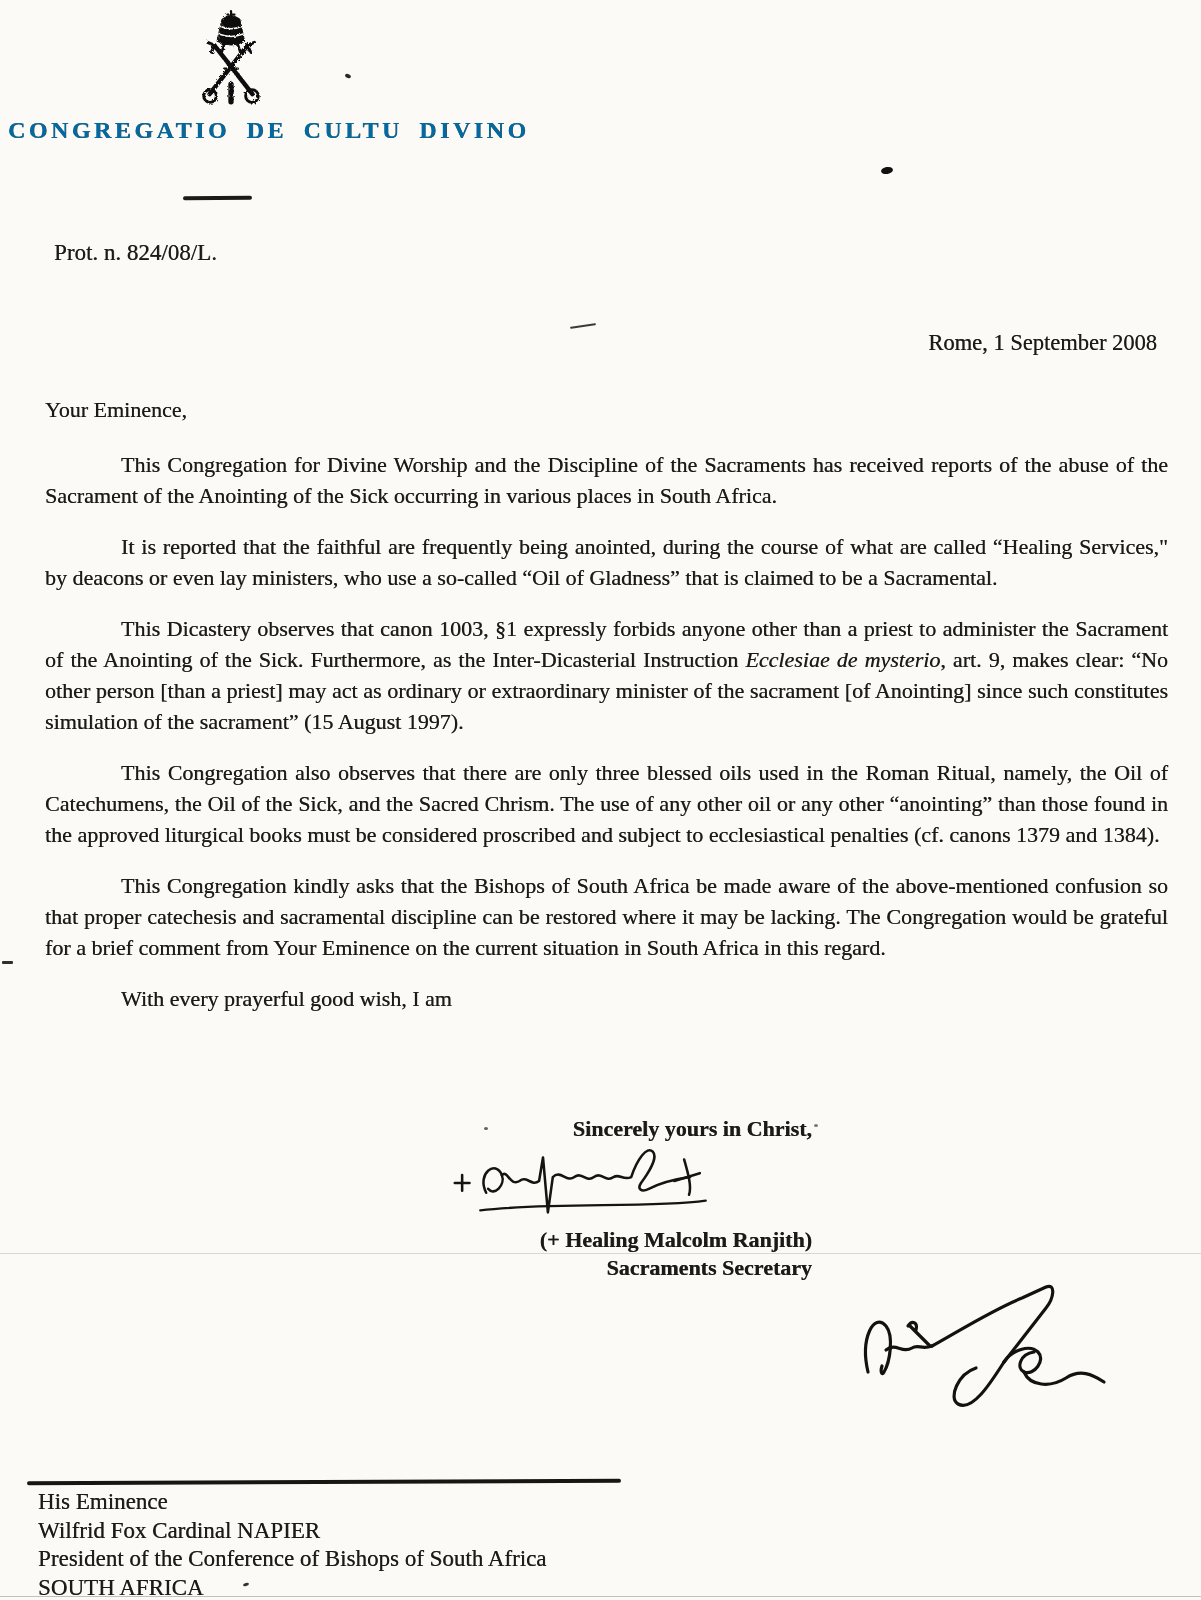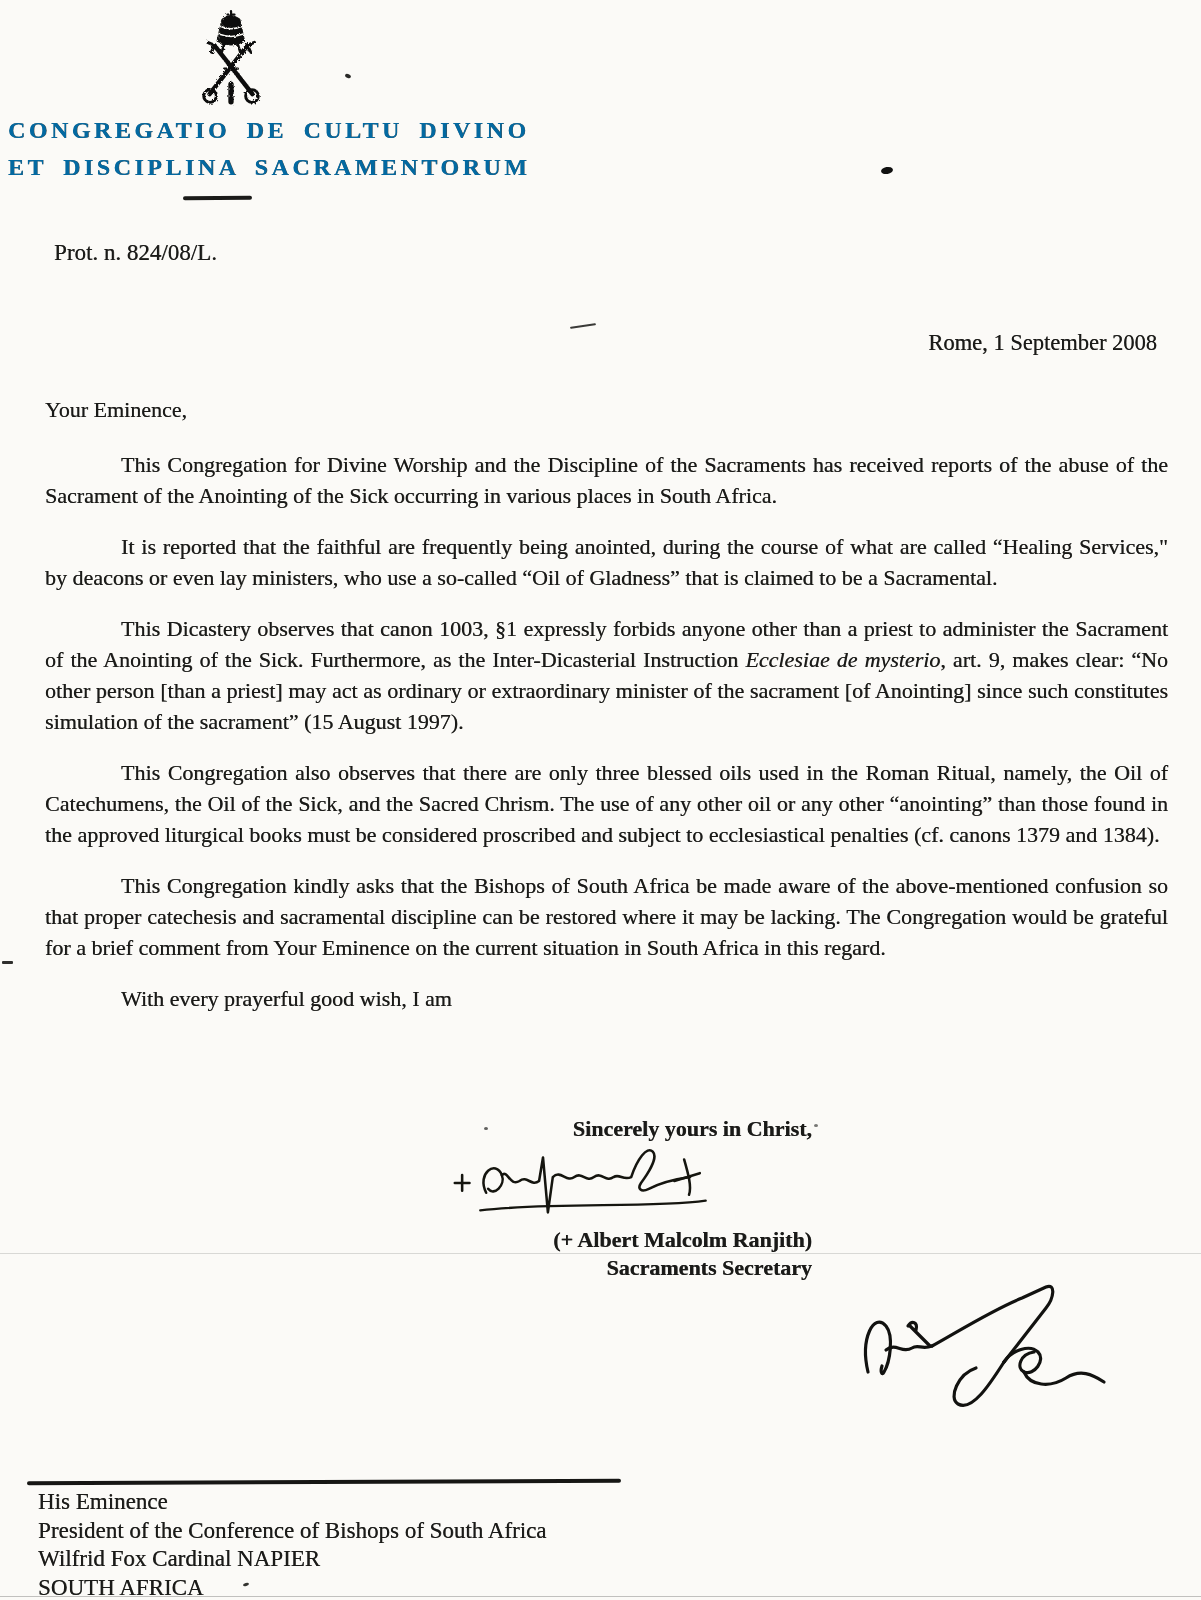--- a/index.html
+++ b/index.html
@@ -100,21 +100,20 @@
       <path d="M57,38 l7,-3 M57,38 l3,7 M23,38 l-7,-3 M23,38 l-3,7" stroke-width="3.2"></path>
       <circle cx="18.5" cy="90" r="6.5" stroke-width="3"></circle>
       <circle cx="61.5" cy="90" r="6.5" stroke-width="3"></circle>
       <path d="M40,78 v18" stroke-width="5.5"></path>
       <path d="M33,62 H47" stroke-width="2.4"></path>
     </g>
   </svg>
 
   <div class="letterhead ink">
     <div>CONGREGATIO DE CULTU DIVINO</div>
-    <div>ET DISCIPLINA SACRAMENTORUM</div>
   </div>
   <div class="lh-rule"></div>
 
   <div class="prot ink">Prot. n. 824/08/L.</div>
 
   <div class="dateline ink">Rome, 1 September 2008</div>
 
   <div class="body-text ink">
     <p class="salutation">Your Eminence,</p>
     <p>This Congregation for Divine Worship and the Discipline of the Sacraments has received reports of the abuse of the Sacrament of the Anointing of the Sick occurring in various places in South Africa.</p>
@@ -130,21 +129,21 @@
     <svg class="sig-scrawl" width="300" height="98" viewBox="0 0 300 100" xmlns="http://www.w3.org/2000/svg" aria-hidden="true">
       <g stroke="#15150f" fill="none" stroke-width="2.6" stroke-linecap="round" stroke-linejoin="round">
         <path d="M10,52 h15 M17.5,44 v16"></path>
         <path d="M42,62 C32,42 52,28 58,44 C62,54 50,66 44,58"></path>
         <path d="M58,44 C64,38 66,56 76,50 C84,44 88,56 96,50 L100,26 L105,82 L110,46 C118,38 124,52 132,46 C140,40 144,52 152,46 C160,40 164,52 172,46 C178,42 182,50 190,46 C196,28 206,14 212,20 C218,26 206,44 200,52 C196,58 200,62 208,58 C220,52 236,48 250,46"></path>
         <path d="M244,28 C248,42 252,56 249,64"></path>
         <path d="M234,50 L260,42"></path>
         <path d="M36,80 C110,71 210,78 266,70" stroke-width="2.4"></path>
       </g>
     </svg>
-    <div class="sig-name ink">(+ Albert Malcolm Ranjith)</div>
+    <div class="sig-name ink">(+ Healing Malcolm Ranjith)</div>
     <div class="sig-title ink">Sacraments Secretary</div>
   </div>
 
   <svg class="scrawl2" width="285" height="148" viewBox="0 0 285 148" xmlns="http://www.w3.org/2000/svg" aria-hidden="true">
     <g stroke="#121210" fill="none" stroke-width="3.2" stroke-linecap="round" stroke-linejoin="round">
       <path d="M16,96 C8,62 22,36 34,50 C42,60 38,86 32,96 C30,100 28,96 30,90"></path>
       <path d="M34,74 C44,66 50,78 60,72 C66,68 70,74 80,70"></path>
       <path d="M56,50 C60,44 66,46 64,54 M58,50 L78,70"></path>
       <path d="M80,70 C102,58 140,34 170,22 L194,11 C204,7 202,22 194,32 L152,86"></path>
       <path d="M152,86 C138,108 120,136 106,128 C96,122 106,98 124,92"></path>
@@ -152,22 +151,22 @@
       <path d="M172,96 C178,110 198,112 214,102 C228,93 240,98 252,106"></path>
     </g>
   </svg>
 
   <div class="hairline mid"></div>
   <div class="hairline bottom"></div>
 
   <div class="recipient-rule"></div>
   <div class="recipient ink">
     <div>His Eminence</div>
+    <div>Wilfrid Fox Cardinal NAPIER</div>
     <div>President of the Conference of Bishops of South Africa</div>
-    <div>Wilfrid Fox Cardinal NAPIER</div>
     <div>SOUTH AFRICA</div>
   </div>
 
   <div class="speck sp1"></div>
   <div class="speck sp2"></div>
   <div class="speck sp3"></div>
   <div class="speck sp4"></div>
   <div class="speck sp5"></div>
   <div class="speck sp6"></div>
   <div class="speck sp7"></div>

